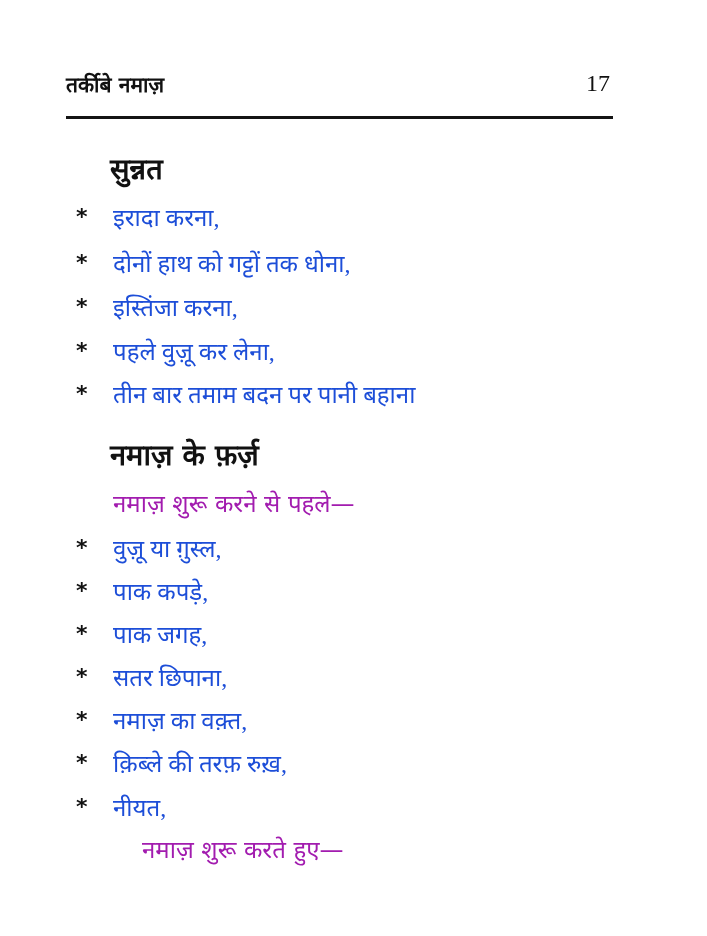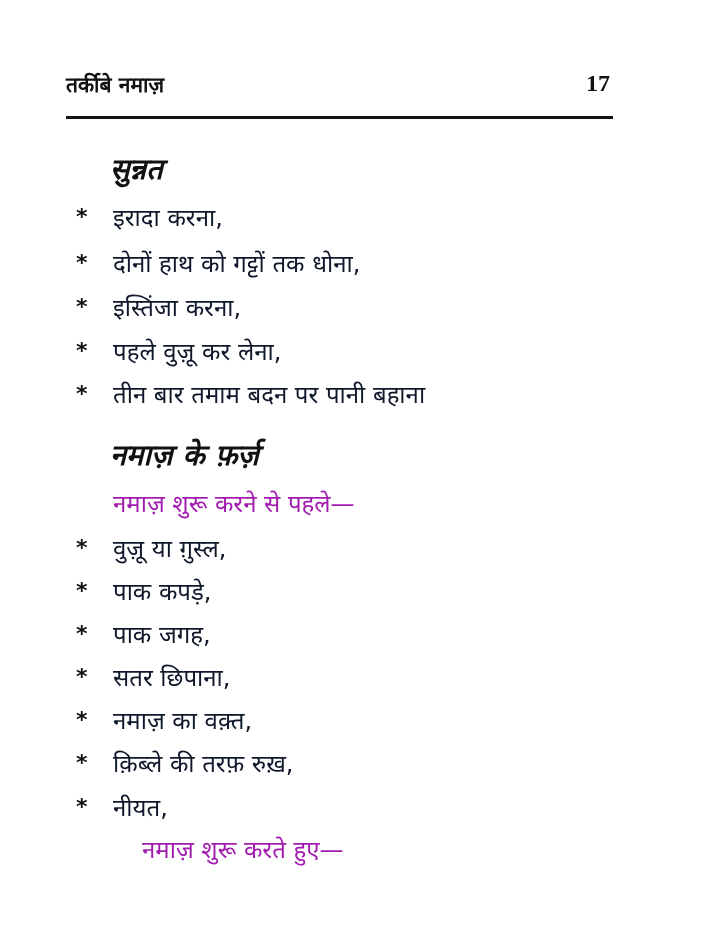--- a/index.html
+++ b/index.html
@@ -35,21 +35,21 @@
       font-weight: bold;
       letter-spacing: 0px;
       color: #111;
     }
     .page-number {
       position: absolute;
       right: 2px;
       top: 0;
       font-family: "Liberation Serif", "DejaVu Serif", serif;
       font-size: 24px;
-      font-weight: bold;
+      font-weight: normal;
       color: #111;
     }
     .head-rule {
       position: absolute;
       left: 66px;
       top: 116px;
       width: 547px;
       height: 0;
       border-top: 3px solid #141414;
     }
@@ -59,42 +59,42 @@
       top: 0;
       width: 707px;
     }
     .heading {
       position: absolute;
       left: 110px;
       font-size: 29px;
       font-weight: bold;
       color: #111;
       white-space: nowrap;
-      font-style: italic;
     }
     .row {
       position: absolute;
       left: 76px;
       height: 40px;
       white-space: nowrap;
     }
     .bullet {
       position: absolute;
       left: 0;
       top: 4px;
       font-size: 22px;
       font-weight: bold;
       color: #111;
     }
     .text {
       position: absolute;
       left: 37px;
       top: 0;
       font-size: 24px;
-      color: #0f172a;
+      color: #1d4ed8;
+      font-family: Liberation Serif, serif;
     }
     .plain {
       position: absolute;
       left: 113px;
       font-size: 24px;
       color: #a21caf;
       white-space: nowrap;
     }
   </style>
 </head>

